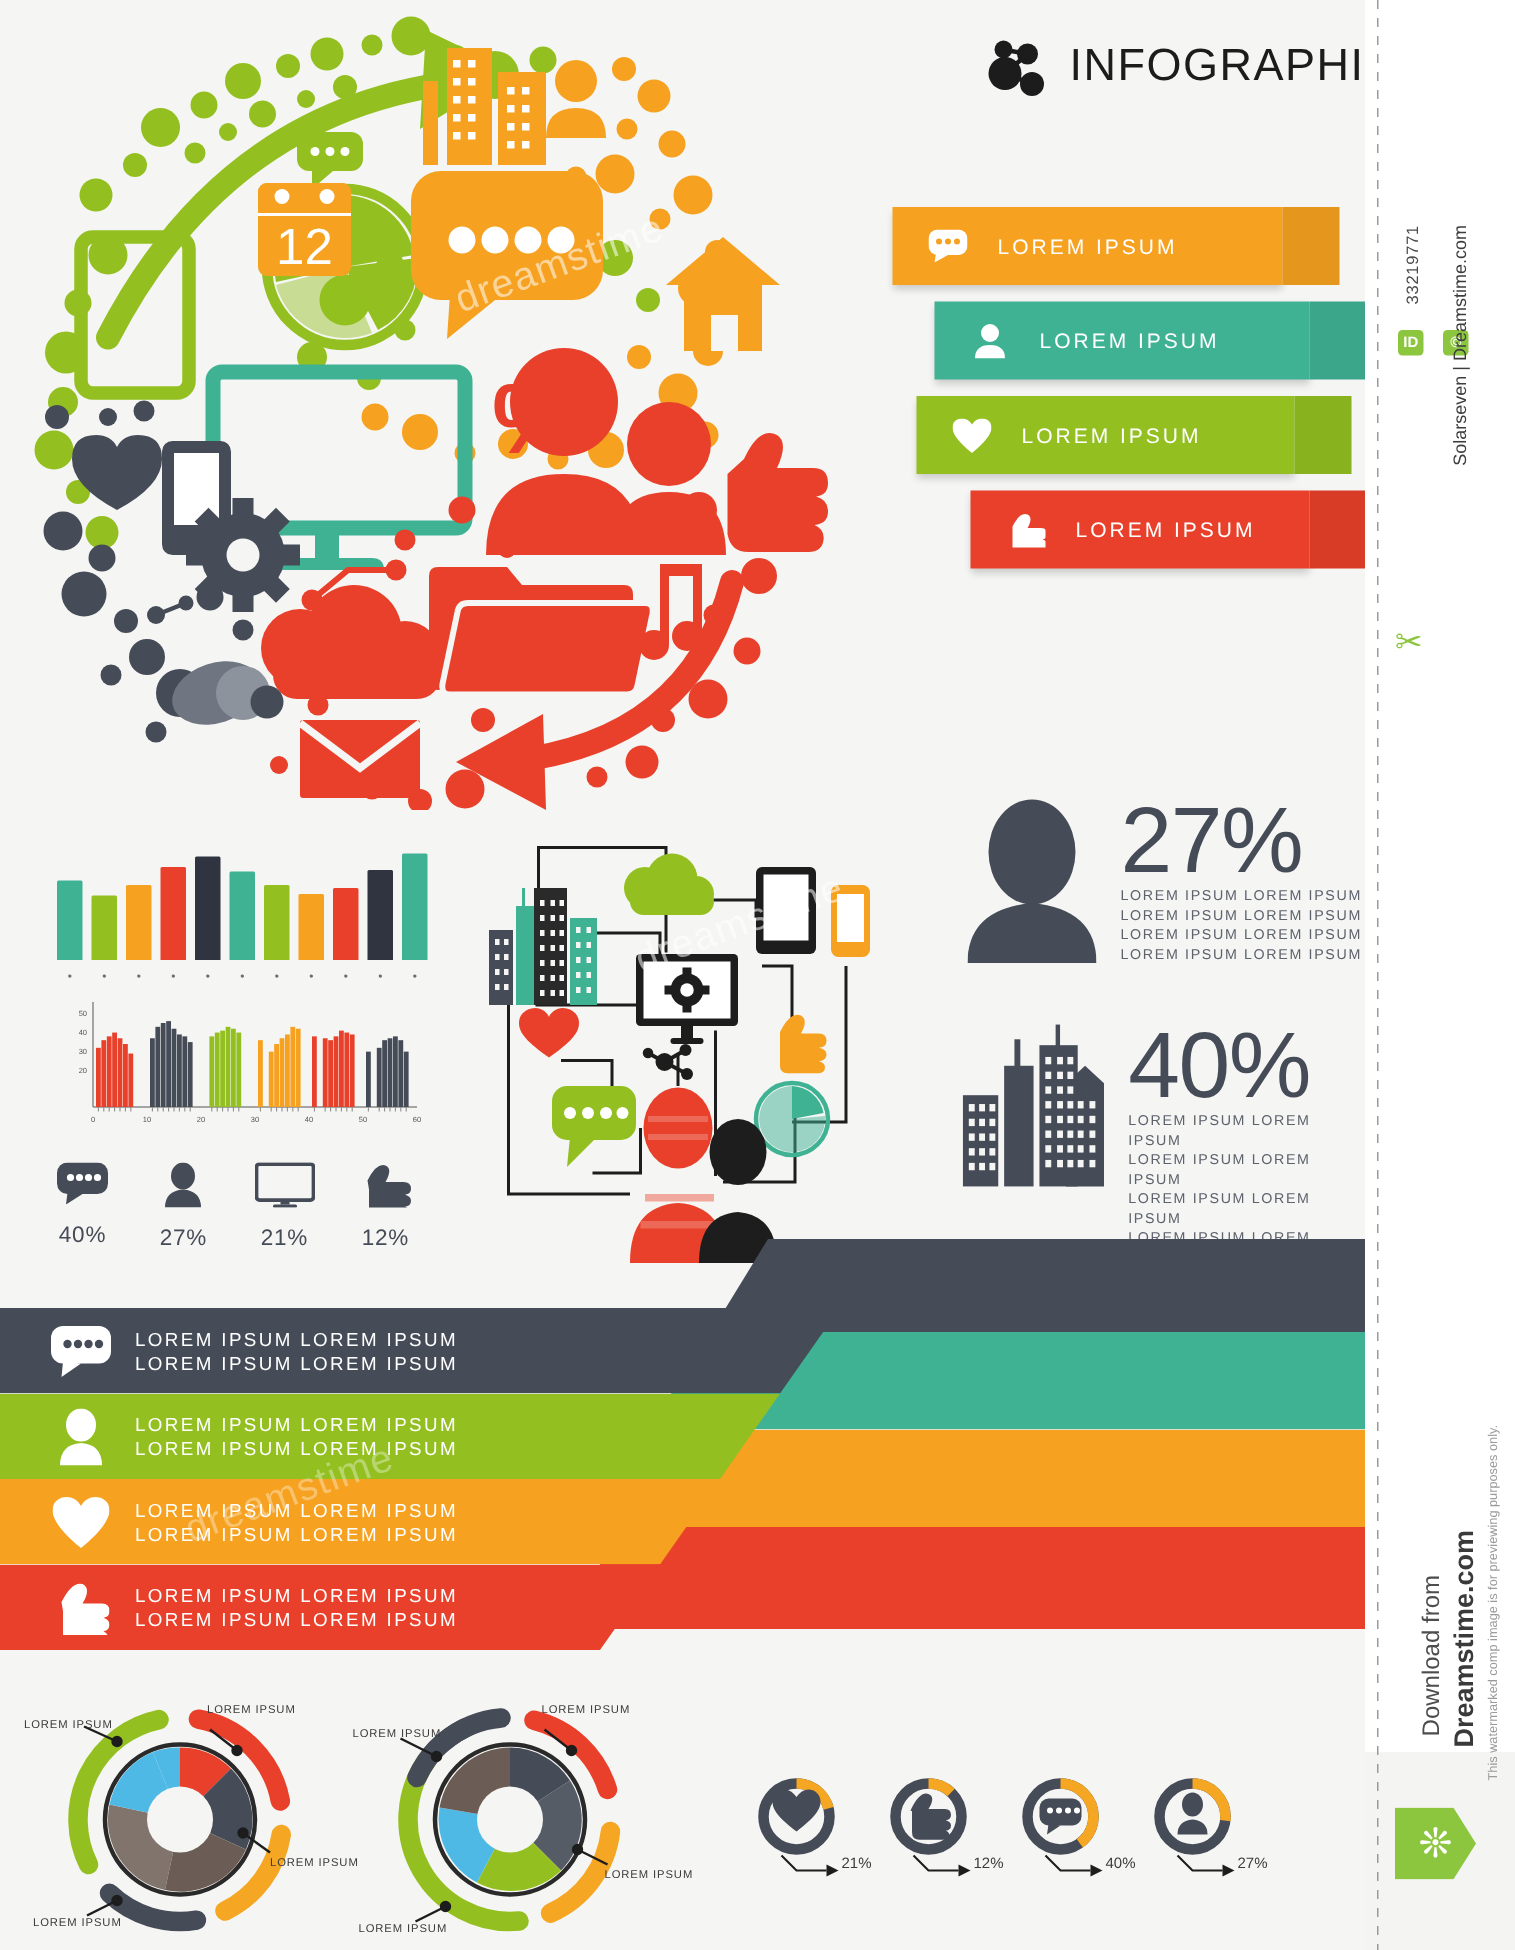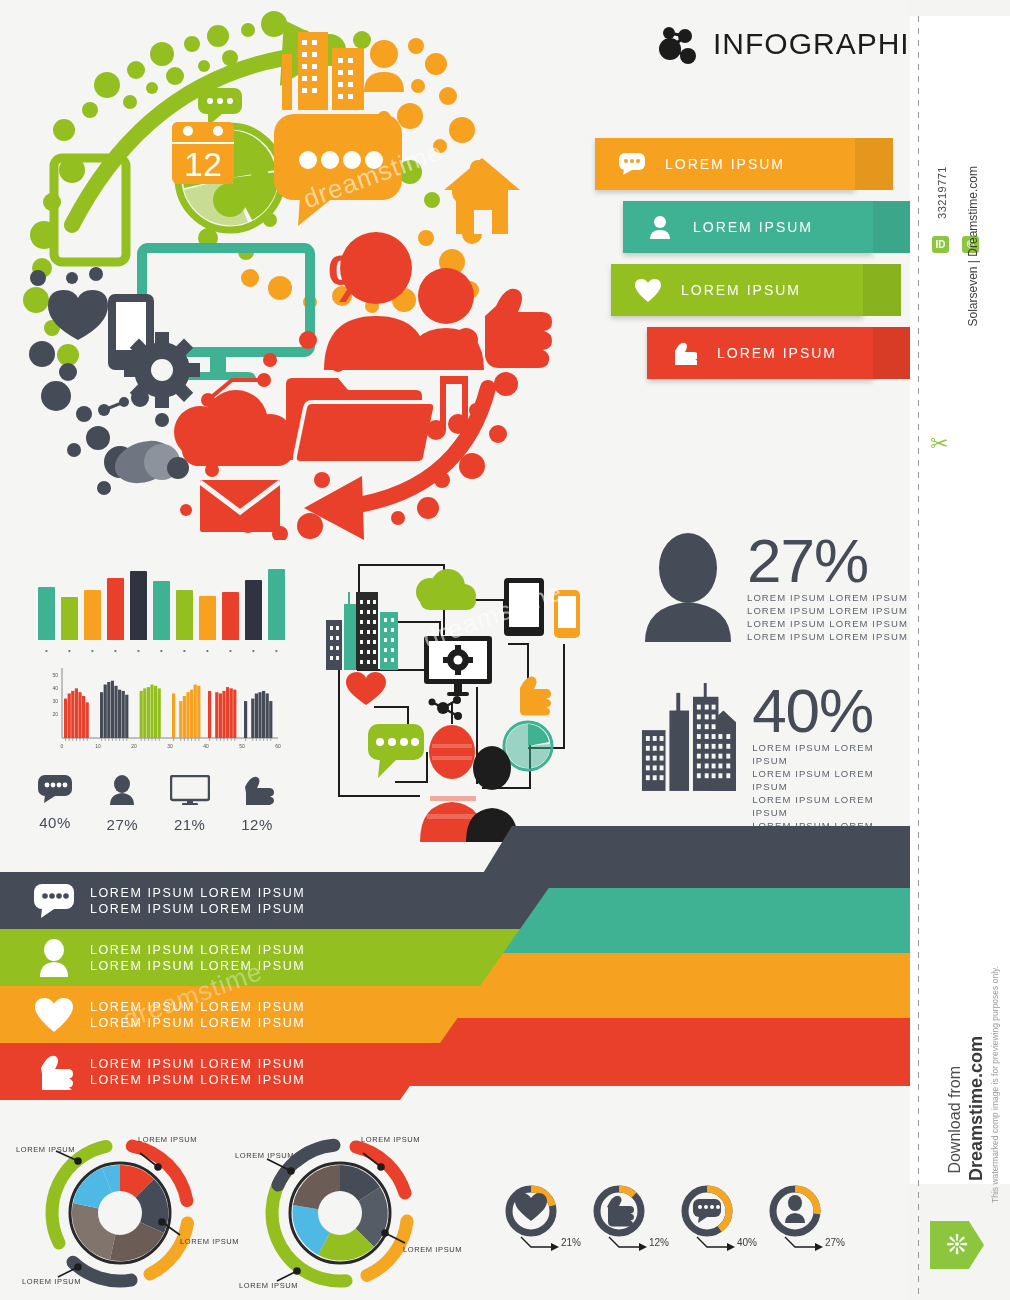--- a/index.html
+++ b/index.html
@@ -5,21 +5,21 @@
   * { box-sizing: border-box; margin: 0; padding: 0; }
   body {
     width: 1010px; height: 1300px;
     background: #f4f4f2;
     font-family: "Liberation Sans", sans-serif;
     position: relative; overflow: hidden;
   }
   .canvas { position: absolute; left: 0; top: 0; width: 910px; height: 1300px; background: #f5f5f3; overflow: hidden; }
 
   
-  .rail { position: absolute; left: 910px; top: 0; width: 100px; height: 1168px; background: #ffffff; margin-top: 16px; }
+  .rail { position: absolute; left: 910px; top: 0; width: 100px; height: 1168px; background: #ffffff; }
   .rail-dash { position: absolute; left: 8px; top: 0; width: 1px; height: 1300px;
     background: repeating-linear-gradient(to bottom, #9a9a9a 0 6px, transparent 6px 12px); }
   .vert { writing-mode: vertical-rl; transform: rotate(180deg); white-space: nowrap; }
   .rail-id { position: absolute; left: 26px; top: 150px; font-size: 11px; color: #4a4a4a; letter-spacing: .5px; }
   .rail-credit { position: absolute; left: 56px; top: 150px; font-size: 12px; color: #3d3d3d; }
   .badge { position: absolute; width: 17px; height: 17px; border-radius: 3px; background: #8cc63e;
     color: #fff; font-size: 10px; font-weight: bold; display: flex; align-items: center; justify-content: center; }
   .scissors { position: absolute; left: 20px; top: 415px; font-size: 22px; color: #8cc63e; }
   .rail-dl { position: absolute; left: 36px; top: 1050px; font-size: 16px; color: #4d4d4d; }
   .rail-ds { position: absolute; left: 56px; top: 1020px; font-size: 18px; font-weight: bold; color: #3a3a3a; }

